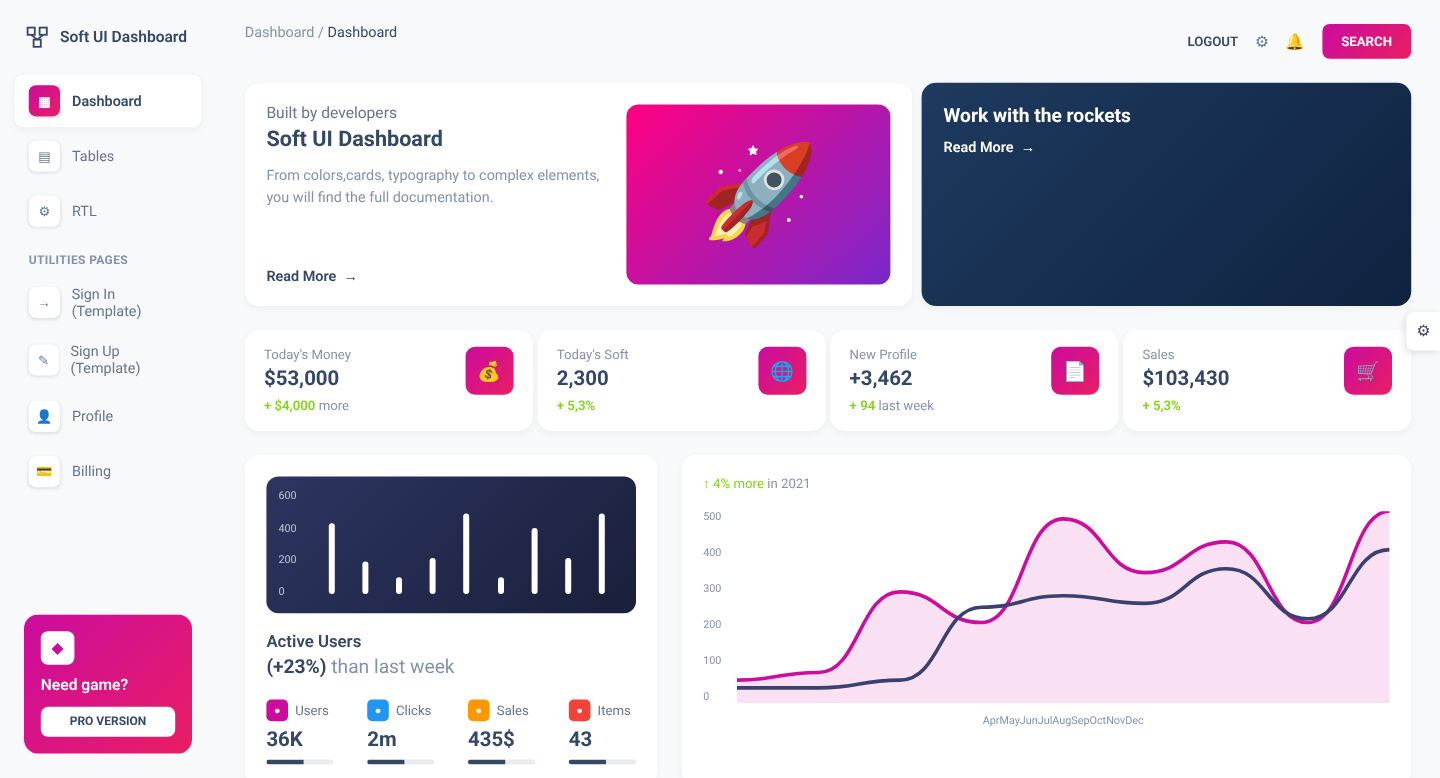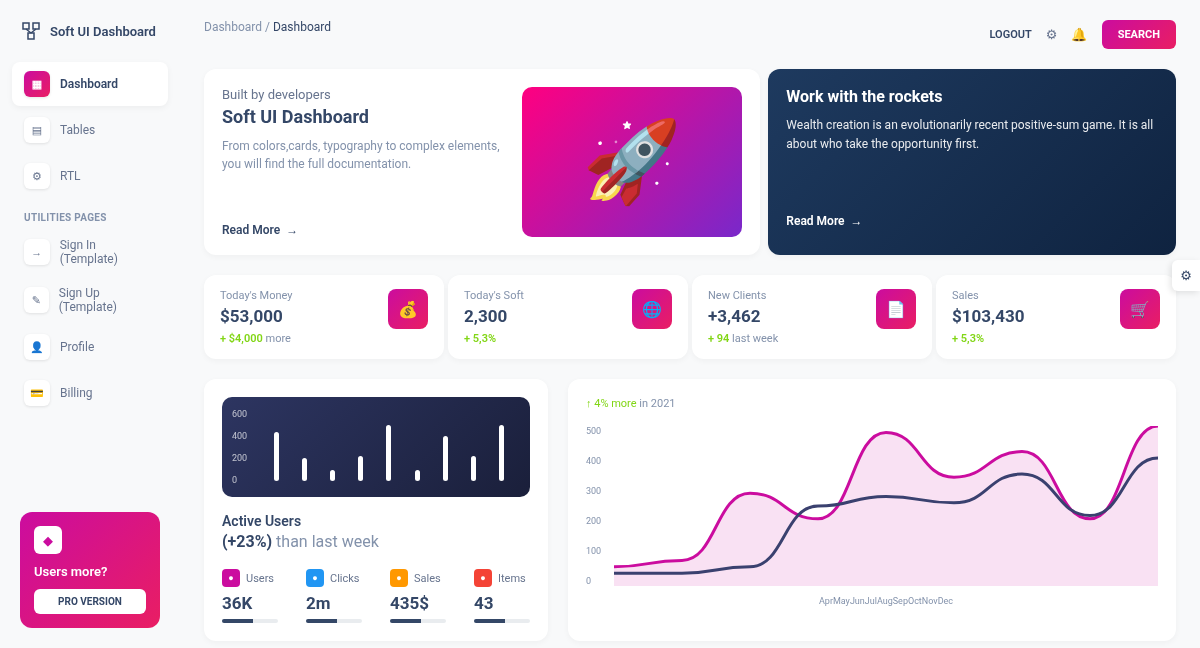--- a/index.html
+++ b/index.html
@@ -44,21 +44,21 @@
 .stat-card{flex:1;display:flex;justify-content:space-between;align-items:flex-start;padding:14px 16px}
 .stat-label{font-size:11px;color:#8392ab;margin-bottom:4px}
 .stat-value{font-size:17px;font-weight:700;margin-bottom:6px}
 .stat-change{font-size:11px}
 .stat-change .pos{color:#82d616;font-weight:600}
 .stat-change .muted{color:#8392ab}
 .stat-icon{width:40px;height:40px;background:linear-gradient(135deg,#cb0c9f,#e91e63);border-radius:8px;display:flex;align-items:center;justify-content:center;color:#fff;font-size:16px}
 .charts-row{display:flex;gap:20px;margin-bottom:20px}
 .charts-row>.card:first-child{flex:.7}
 .charts-row>.card:last-child{flex:1.3}
-.bar-chart{background:linear-gradient(135deg,#2d3561,#1a1f3a);border-radius:10px;padding:24px;height:100px;position:relative;margin-bottom:16px}
+.bar-chart{background:linear-gradient(135deg,#2d3561,#1a1f3a);border-radius:10px;padding:24px;height:114px;position:relative;margin-bottom:16px}
 .bar-y{position:absolute;left:10px;top:12px;bottom:12px;display:flex;flex-direction:column;justify-content:space-between;font-size:9px;color:#fff;opacity:.7}
 .bars{position:absolute;left:40px;right:14px;bottom:16px;top:16px;display:flex;justify-content:space-around;align-items:flex-end}
 .bar{width:5px;background:#fff;border-radius:3px}
 .active-title{font-size:14px;font-weight:600;margin-bottom:3px}
 .active-sub{font-size:16px;color:#8392ab;margin-bottom:18px}
 .active-sub b{color:#344767}
 .metrics{display:flex;gap:28px}
 .metric{flex:1}
 .metric-head{display:flex;align-items:center;gap:6px;font-size:11px;color:#67748e;margin-bottom:6px}
 .metric-icon{width:18px;height:18px;border-radius:4px;display:flex;align-items:center;justify-content:center;color:#fff;font-size:9px}
@@ -119,21 +119,21 @@
       <span class="nav-icon">👤</span>
       <span>Profile</span>
     </div>
     <div class="nav-item">
       <span class="nav-icon">💳</span>
       <span>Billing</span>
     </div>
 
     <div class="promo">
       <div class="promo-icon">◆</div>
-      <div class="promo-title">Users more?</div>
+      <div class="promo-title">Need game?</div>
       <div class="promo-btn">PRO VERSION</div>
     </div>
   </aside>
 
   <main class="main">
     <div class="topbar">
       <div class="breadcrumb">
         <span>Dashboard</span>
         <span> / </span>
         <span class="current">Dashboard</span>
@@ -156,21 +156,20 @@
             <span>Read More</span>
             <span>→</span>
           </div>
         </div>
         <div class="hero-img">
           <span class="rocket">🚀</span>
         </div>
       </div>
       <div class="card rockets-card">
         <div class="rockets-title">Work with the rockets</div>
-        <div class="rockets-desc">Wealth creation is an evolutionarily recent positive-sum game. It is all about who take the opportunity first.</div>
         <div class="read-more">
           <span>Read More</span>
           <span>→</span>
         </div>
       </div>
     </div>
 
     <div class="stats-row">
       <div class="card stat-card">
         <div>
@@ -183,21 +182,21 @@
       <div class="card stat-card">
         <div>
           <div class="stat-label">Today's Soft</div>
           <div class="stat-value">2,300</div>
           <div class="stat-change"><span class="pos">+ 5,3%</span></div>
         </div>
         <div class="stat-icon">🌐</div>
       </div>
       <div class="card stat-card">
         <div>
-          <div class="stat-label">New Clients</div>
+          <div class="stat-label">New Profile</div>
           <div class="stat-value">+3,462</div>
           <div class="stat-change"><span class="pos">+ 94</span><span class="muted"> last week</span></div>
         </div>
         <div class="stat-icon">📄</div>
       </div>
       <div class="card stat-card">
         <div>
           <div class="stat-label">Sales</div>
           <div class="stat-value">$103,430</div>
           <div class="stat-change"><span class="pos">+ 5,3%</span></div>

